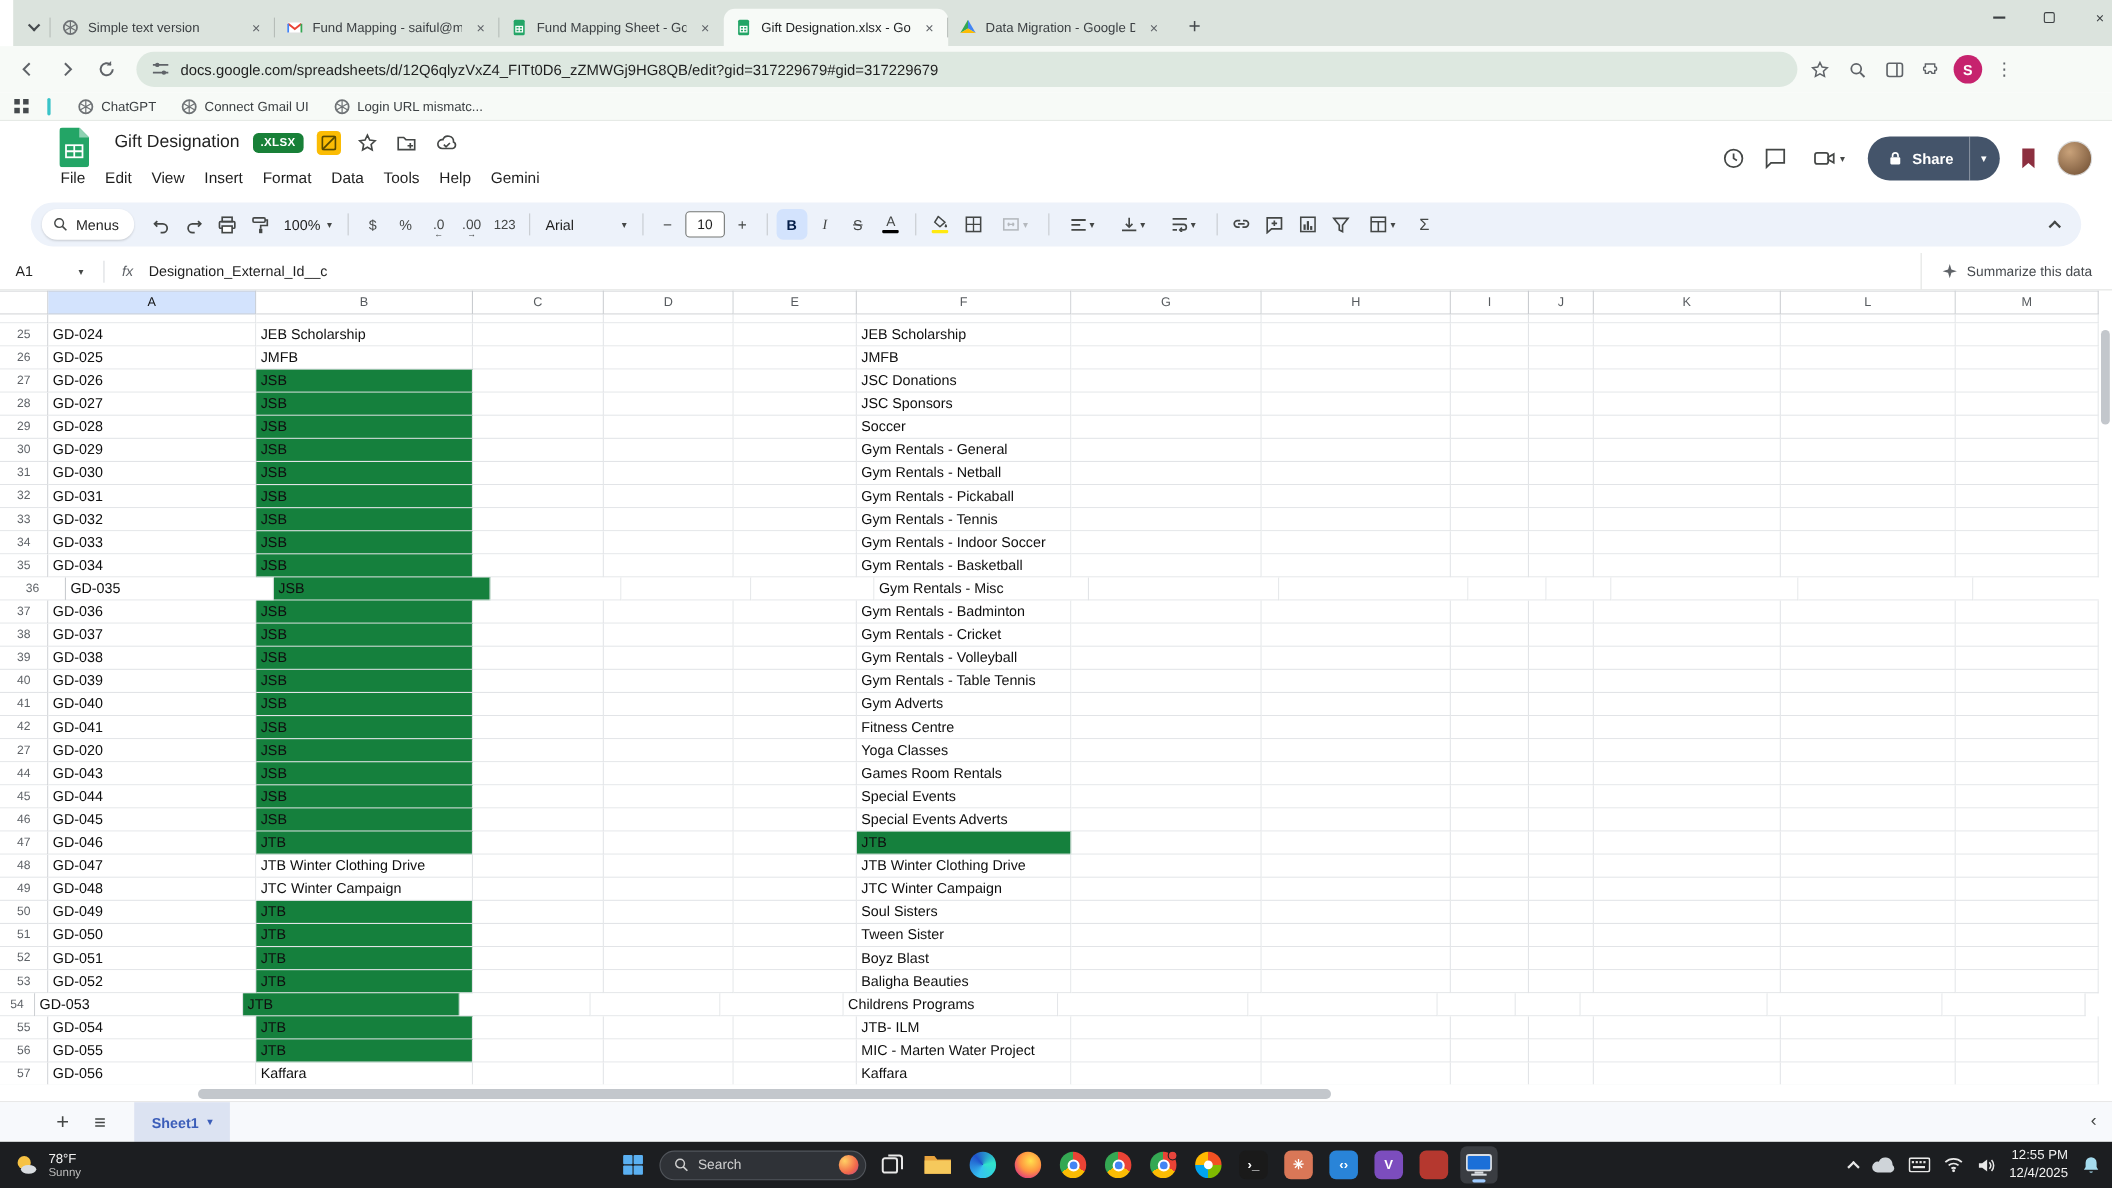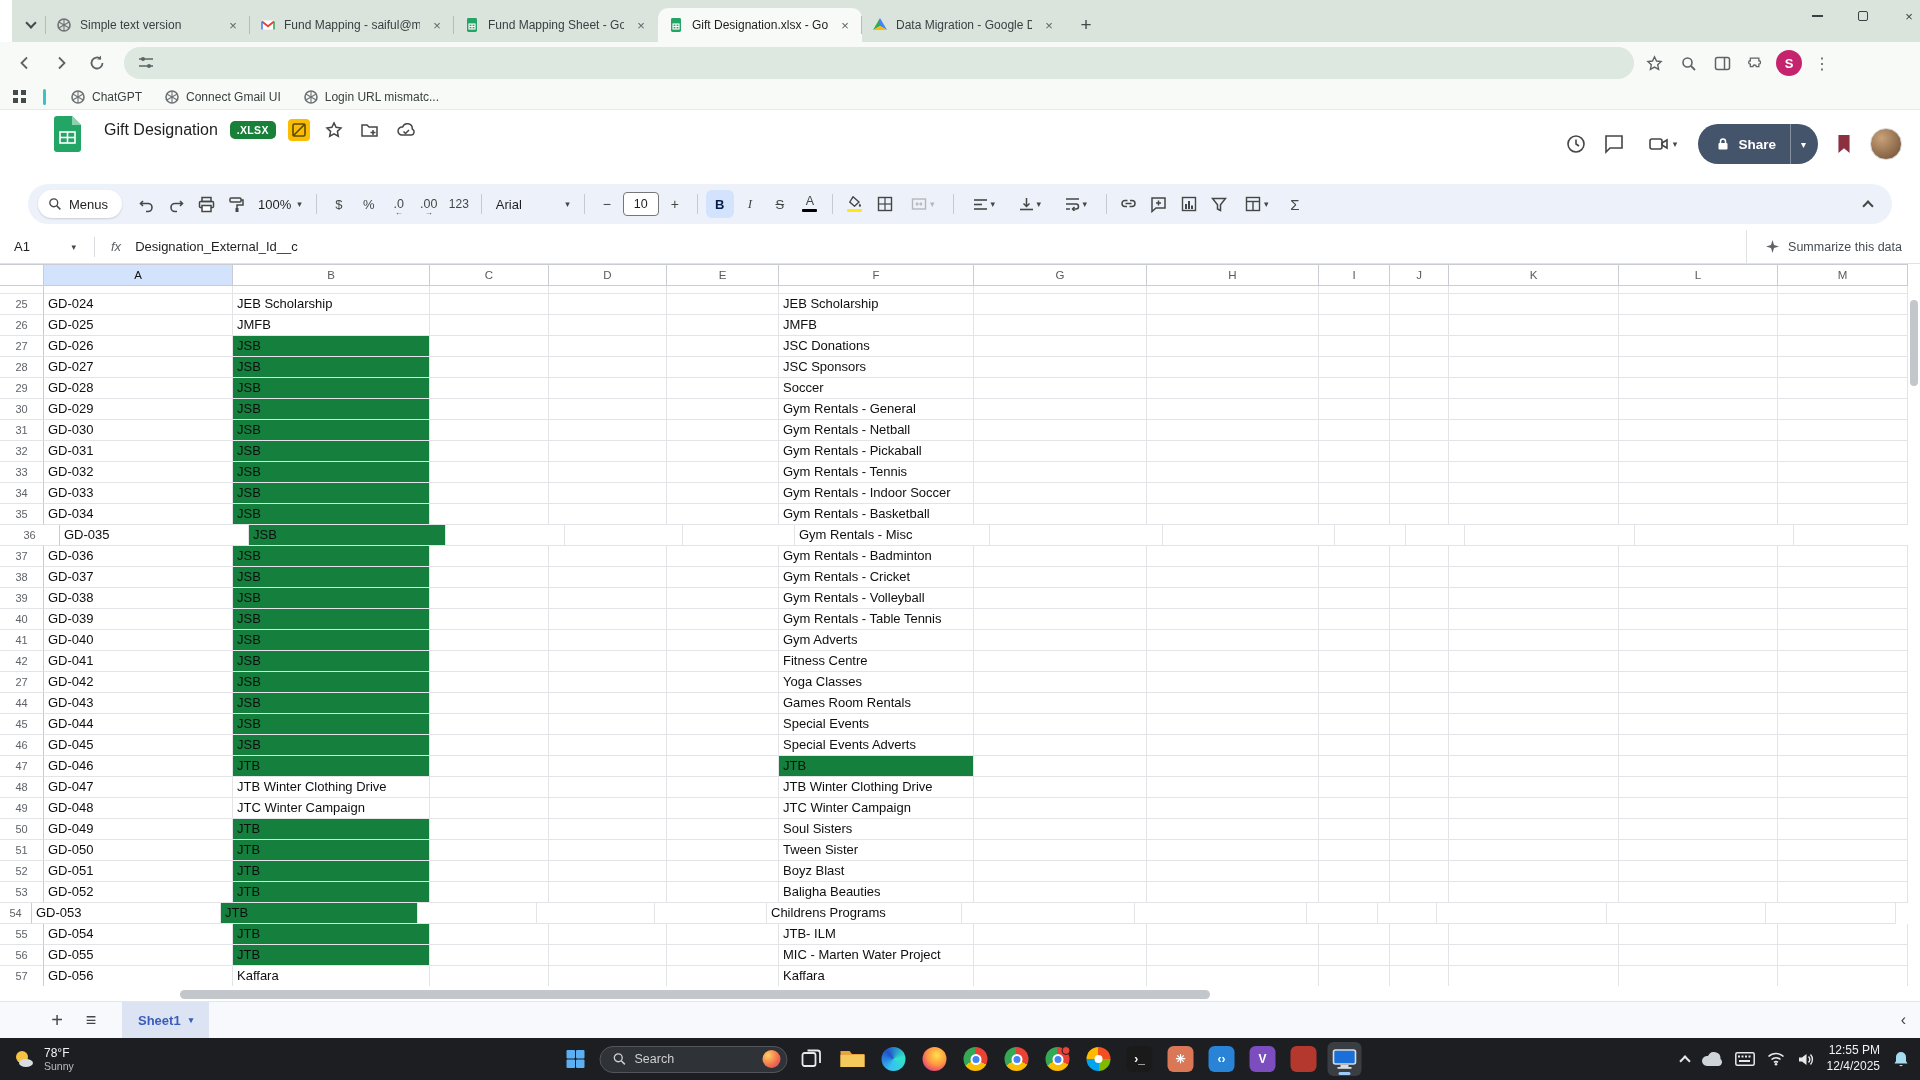--- a/index.html
+++ b/index.html
@@ -221,20 +221,21 @@
     <span>
         <svg width="16" height="16" viewBox="0 0 16 16">
           <g stroke="#5f6368" stroke-width="1.5">
             <line x1="1" y1="4" x2="15" y2="4"></line>
             <line x1="1" y1="11" x2="15" y2="11"></line>
           </g>
           <circle cx="5" cy="4" r="2" fill="#5f6368"></circle>
           <circle cx="11" cy="11" r="2" fill="#5f6368"></circle>
         </svg>
       </span>
+    <span class="url">docs.google.com/spreadsheets/d/12Q6qlyzVxZ4_FITt0D6_zZMWGj9HG8QB/edit?gid=317229679#gid=317229679</span>
   </div>
   <span class="rightic">
       <svg width="17" height="17" viewBox="0 0 17 17">
         <path d="M8.5 1.8l2 4.2 4.6.6-3.4 3.2.9 4.6-4.1-2.3-4.1 2.3.9-4.6L1.9 6.6l4.6-.6z" fill="none" stroke="#5f6368" stroke-width="1.4"></path>
       </svg>
     </span>
   <span class="rightic">
       <svg width="17" height="17" viewBox="0 0 17 17">
         <circle cx="7.5" cy="7.5" r="4.5" fill="none" stroke="#5f6368" stroke-width="1.6"></circle>
         <line x1="11" y1="11" x2="15" y2="15" stroke="#5f6368" stroke-width="1.8"></line>
@@ -330,20 +331,31 @@
           <path d="M13 9v5M10.5 11.5h5" stroke="#444746" stroke-width="1.5"></path>
         </svg>
       </span>
     <span class="hdric">
         <svg width="20" height="20" viewBox="0 0 20 20">
           <path d="M6 15a4 4 0 1 1 .6-7.96A5 5 0 0 1 16.3 9 3.2 3.2 0 0 1 15.5 15z" fill="none" stroke="#444746" stroke-width="1.5"></path>
           <path d="M7.5 11.5l2 2 3.5-3.5" fill="none" stroke="#444746" stroke-width="1.5"></path>
         </svg>
       </span>
   </div>
+  <div id="menus">
+      <span>File</span>
+      <span>Edit</span>
+      <span>View</span>
+      <span>Insert</span>
+      <span>Format</span>
+      <span>Data</span>
+      <span>Tools</span>
+      <span>Help</span>
+      <span>Gemini</span>
+    </div>
   <div id="hdr-right">
     <span class="hdric">
         <svg width="22" height="22" viewBox="0 0 22 22">
           <circle cx="11" cy="11" r="8" fill="none" stroke="#444746" stroke-width="1.6"></circle>
           <path d="M11 6.5V11l3 2" fill="none" stroke="#444746" stroke-width="1.6"></path>
         </svg>
       </span>
     <span class="hdric">
         <svg width="22" height="22" viewBox="0 0 22 22">
           <path d="M3 3h16v12H7l-4 4z" fill="none" stroke="#444746" stroke-width="1.6"></path>
@@ -875,21 +887,21 @@
         <div class="gc" style="width: 173px;"></div>
         <div class="gc" style="width: 172px;"></div>
         <div class="gc" style="width: 71px;"></div>
         <div class="gc" style="width: 59px;"></div>
         <div class="gc" style="width: 170px;"></div>
         <div class="gc" style="width: 159px;"></div>
         <div class="gc" style="width: 130px;"></div>
       </div>
       <div class="grow">
         <div class="gc num" style="width: 44px;">27</div>
-        <div class="gc" style="width: 189px;">GD-042</div>
+        <div class="gc" style="width: 189px;">GD-020</div>
         <div class="gc y" style="width: 197px;">JSB</div>
         <div class="gc" style="width: 119px;"></div>
         <div class="gc" style="width: 118px;"></div>
         <div class="gc" style="width: 112px;"></div>
         <div class="gc" style="width: 195px;">Yoga Classes</div>
         <div class="gc" style="width: 173px;"></div>
         <div class="gc" style="width: 172px;"></div>
         <div class="gc" style="width: 71px;"></div>
         <div class="gc" style="width: 59px;"></div>
         <div class="gc" style="width: 170px;"></div>

